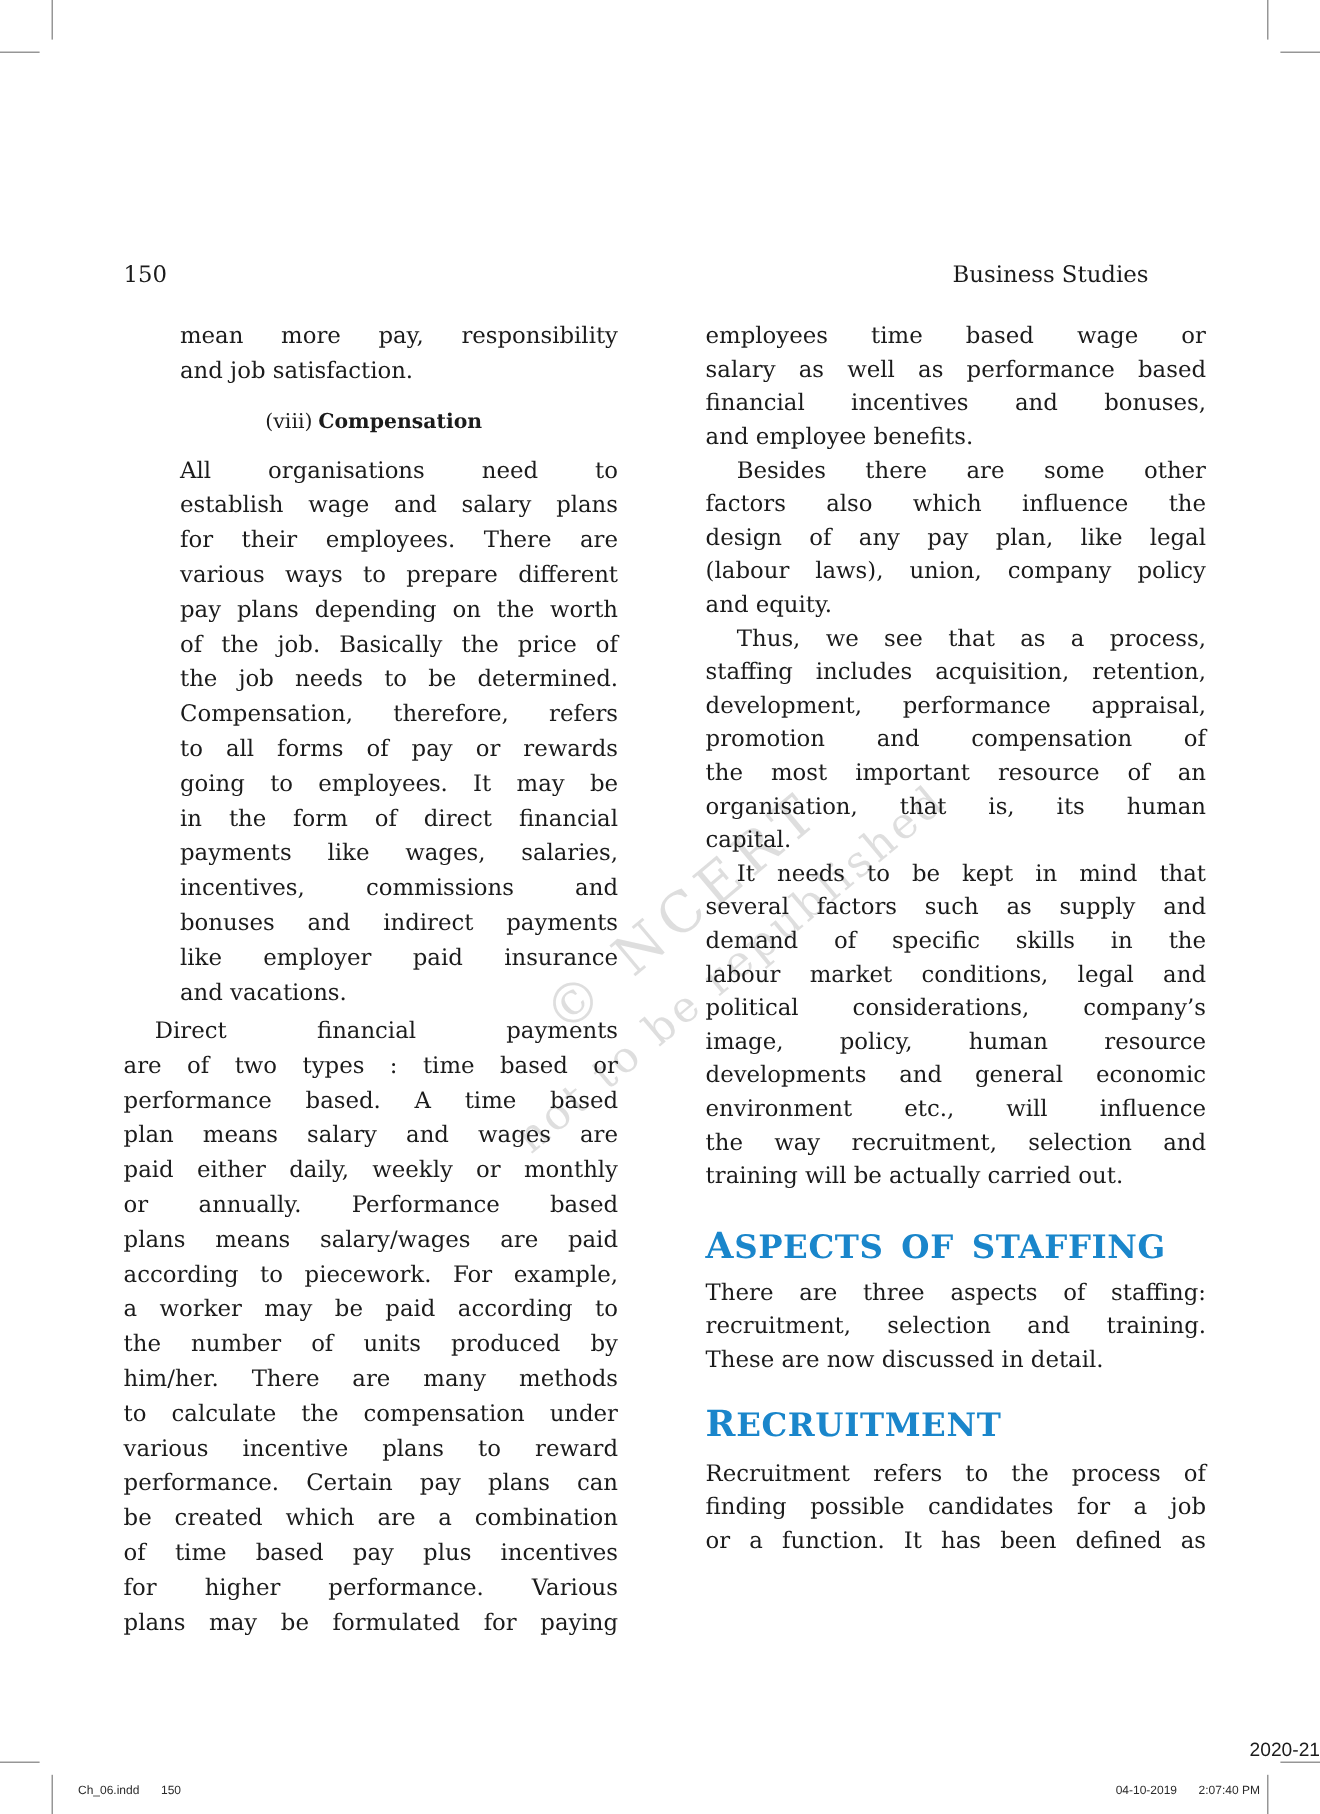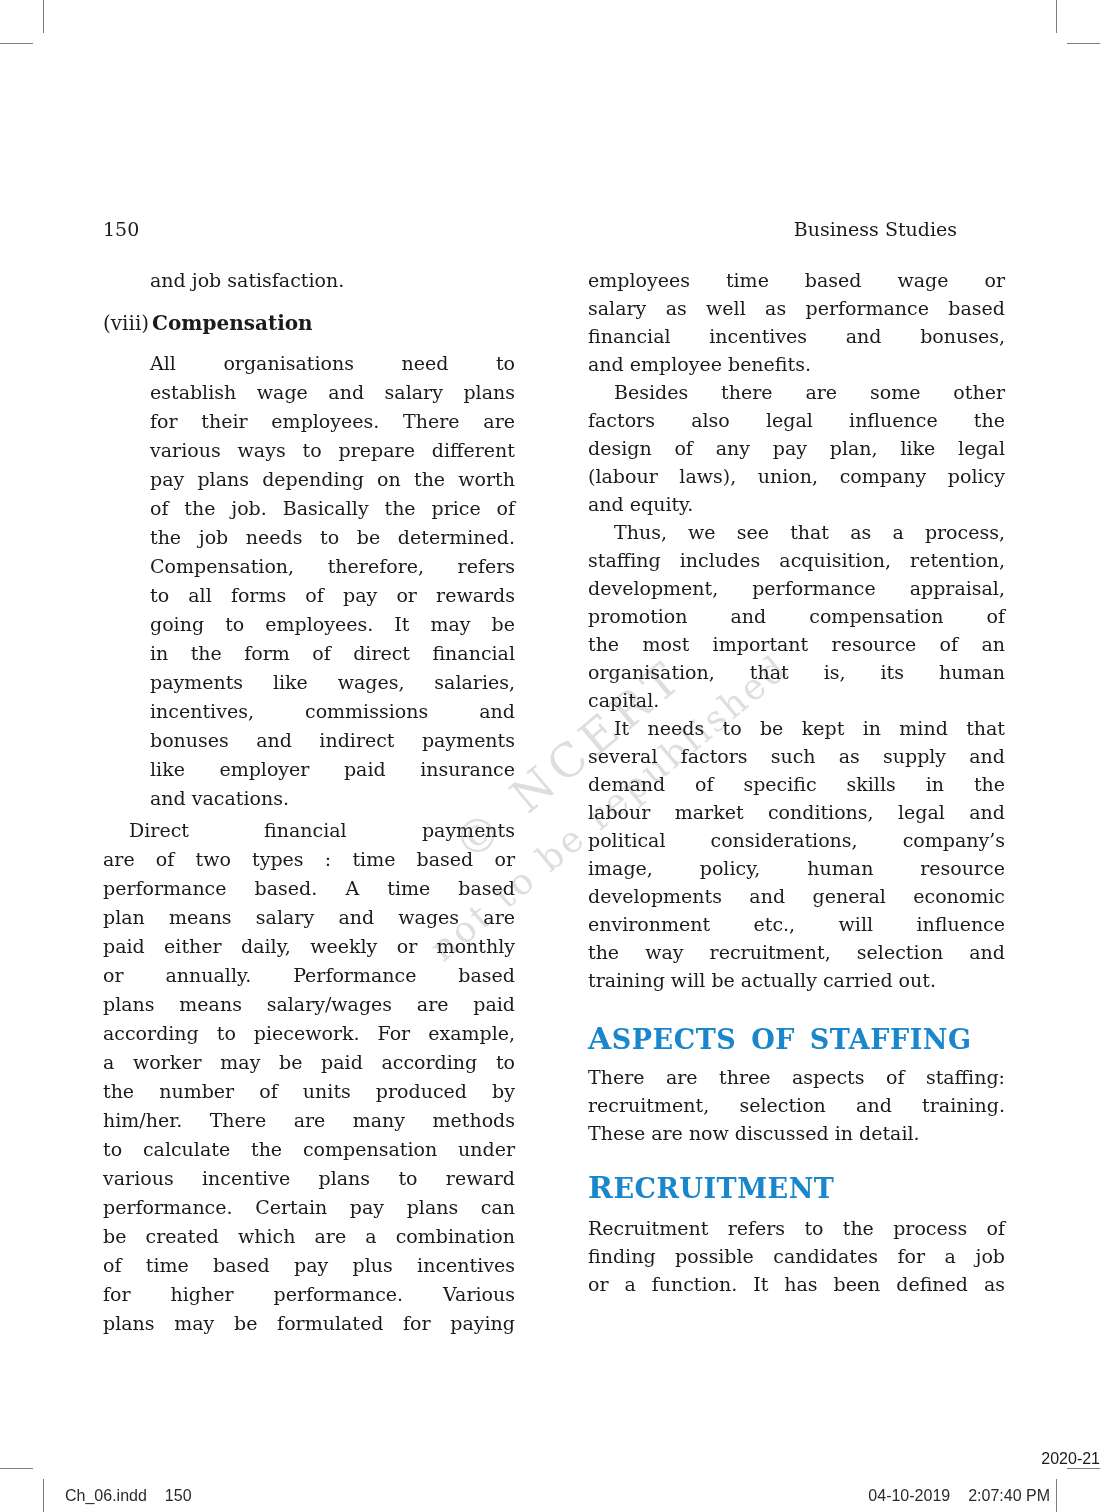--- a/index.html
+++ b/index.html
@@ -28,40 +28,40 @@
   .col { position:absolute; top:266px; font-size:19px; z-index:1; }
   .col-left  { left:103px; width:412px; line-height:29px; }
   .col-right { left:540px; width:417px; line-height:28px;margin-left:48px; }
   .p { margin:0; }
   .line { text-align:justify; text-align-last:justify; }
   .p.endpara .line:last-child { text-align-last:left; }
   .p.indent-block { margin-left:47px; }
   .p.first-indent .line:first-child { text-indent:26px; }
   .mt-direct { margin-top:3px; }
   
-  .item-heading { margin:13px 0 11px 0; font-size:20px; line-height:30px; }
+  .item-heading { margin:13px 0 11px 0; font-size:17px; line-height:30px;text-align:center; }
   .item-heading .marker { display:inline-block; width:49px; }
   .item-heading .item-title { font-weight:bold; }
   
   .blue-head {
     color:var(--heading-blue,#1a86cb); font-weight:bold; font-size:27px;
     line-height:34px; letter-spacing:0.5px; word-spacing:5px; margin:0;
   }
   .blue-head::first-letter { font-size:30px; }
   .bh-aspects { margin:28px 0 6px 0; }
   .bh-recruit { margin:24px 0 8px 0; }
   
   .footer-session {
     position:absolute; left:0; top:1450px; width:1100px; text-align:right;
     font-family:"Liberation Sans", sans-serif; font-size:16px; color:#1b1b1b; z-index:2;
   }
   .imprint {
     position:absolute; left:65px; top:1487px; width:985px;
     display:flex; justify-content:space-between;
-    font-family:"Liberation Sans", sans-serif; font-size:16px; color:#2a2a2a; z-index:2;
+    font-family:"Liberation Sans", sans-serif; font-size:10px; color:#2a2a2a; z-index:2;
   }
   .imprint .gap { display:inline-block; width:18px; }
 </style>
 </head>
 <body>
 
 <div class="page" style="color: rgb(27, 27, 27);">
 
   <div class="crop" style="left:43px;top:0;width:1px;height:33px;"></div>
   <div class="crop" style="left:0;top:43px;width:33px;height:1px;"></div>
@@ -77,20 +77,21 @@
     <div class="wm2">not to be republished</div>
   </div>
 
   <div class="header">
     <span>150</span>
     <span>Business Studies</span>
   </div>
 
   <div class="col col-left">
     <div class="p endpara indent-block">
+        <div class="line">mean more pay, responsibility</div>
         <div class="line">and job satisfaction.</div>
       </div>
     <div class="item-heading">
       <span class="marker">(viii)</span><span class="item-title">Compensation</span>
     </div>
     <div class="p endpara indent-block">
         <div class="line">All organisations need to</div>
         <div class="line">establish wage and salary plans</div>
         <div class="line">for their employees. There are</div>
         <div class="line">various ways to prepare different</div>
@@ -131,21 +132,21 @@
 
   <div class="col col-right">
     <div class="p endpara">
         <div class="line">employees time based wage or</div>
         <div class="line">salary as well as performance based</div>
         <div class="line">financial incentives and bonuses,</div>
         <div class="line">and employee benefits.</div>
       </div>
     <div class="p endpara first-indent">
         <div class="line">Besides there are some other</div>
-        <div class="line">factors also legal influence the</div>
+        <div class="line">factors also which influence the</div>
         <div class="line">design of any pay plan, like legal</div>
         <div class="line">(labour laws), union, company policy</div>
         <div class="line">and equity.</div>
       </div>
     <div class="p endpara first-indent">
         <div class="line">Thus, we see that as a process,</div>
         <div class="line">staffing includes acquisition, retention,</div>
         <div class="line">development, performance appraisal,</div>
         <div class="line">promotion and compensation of</div>
         <div class="line">the most important resource of an</div>

